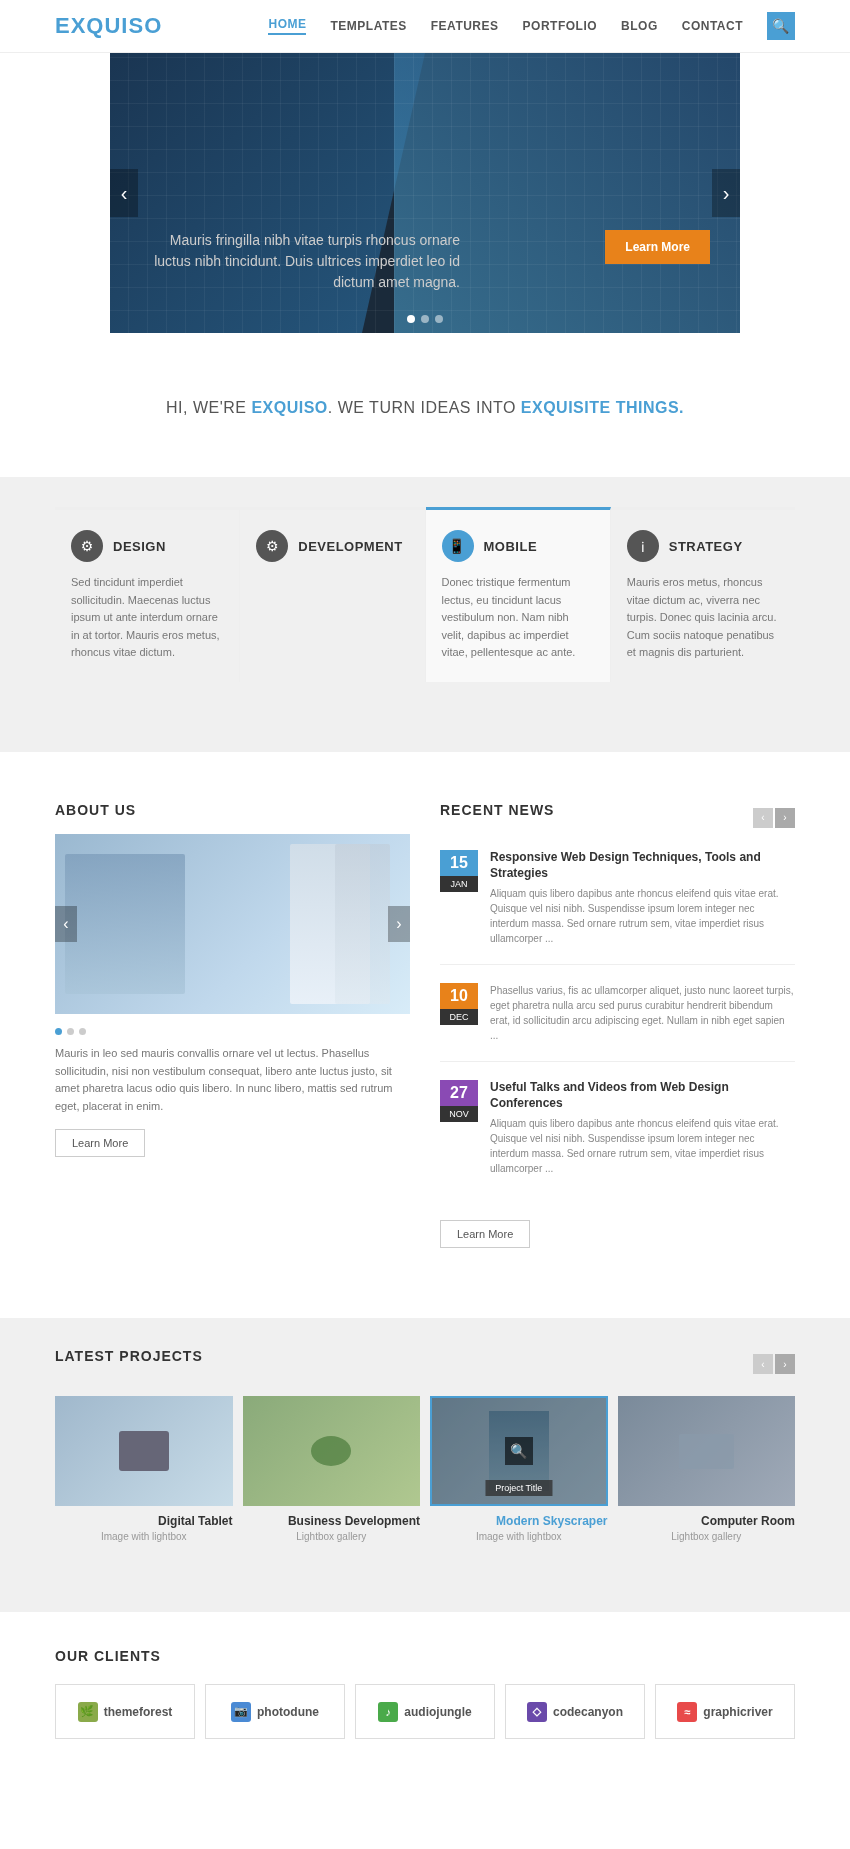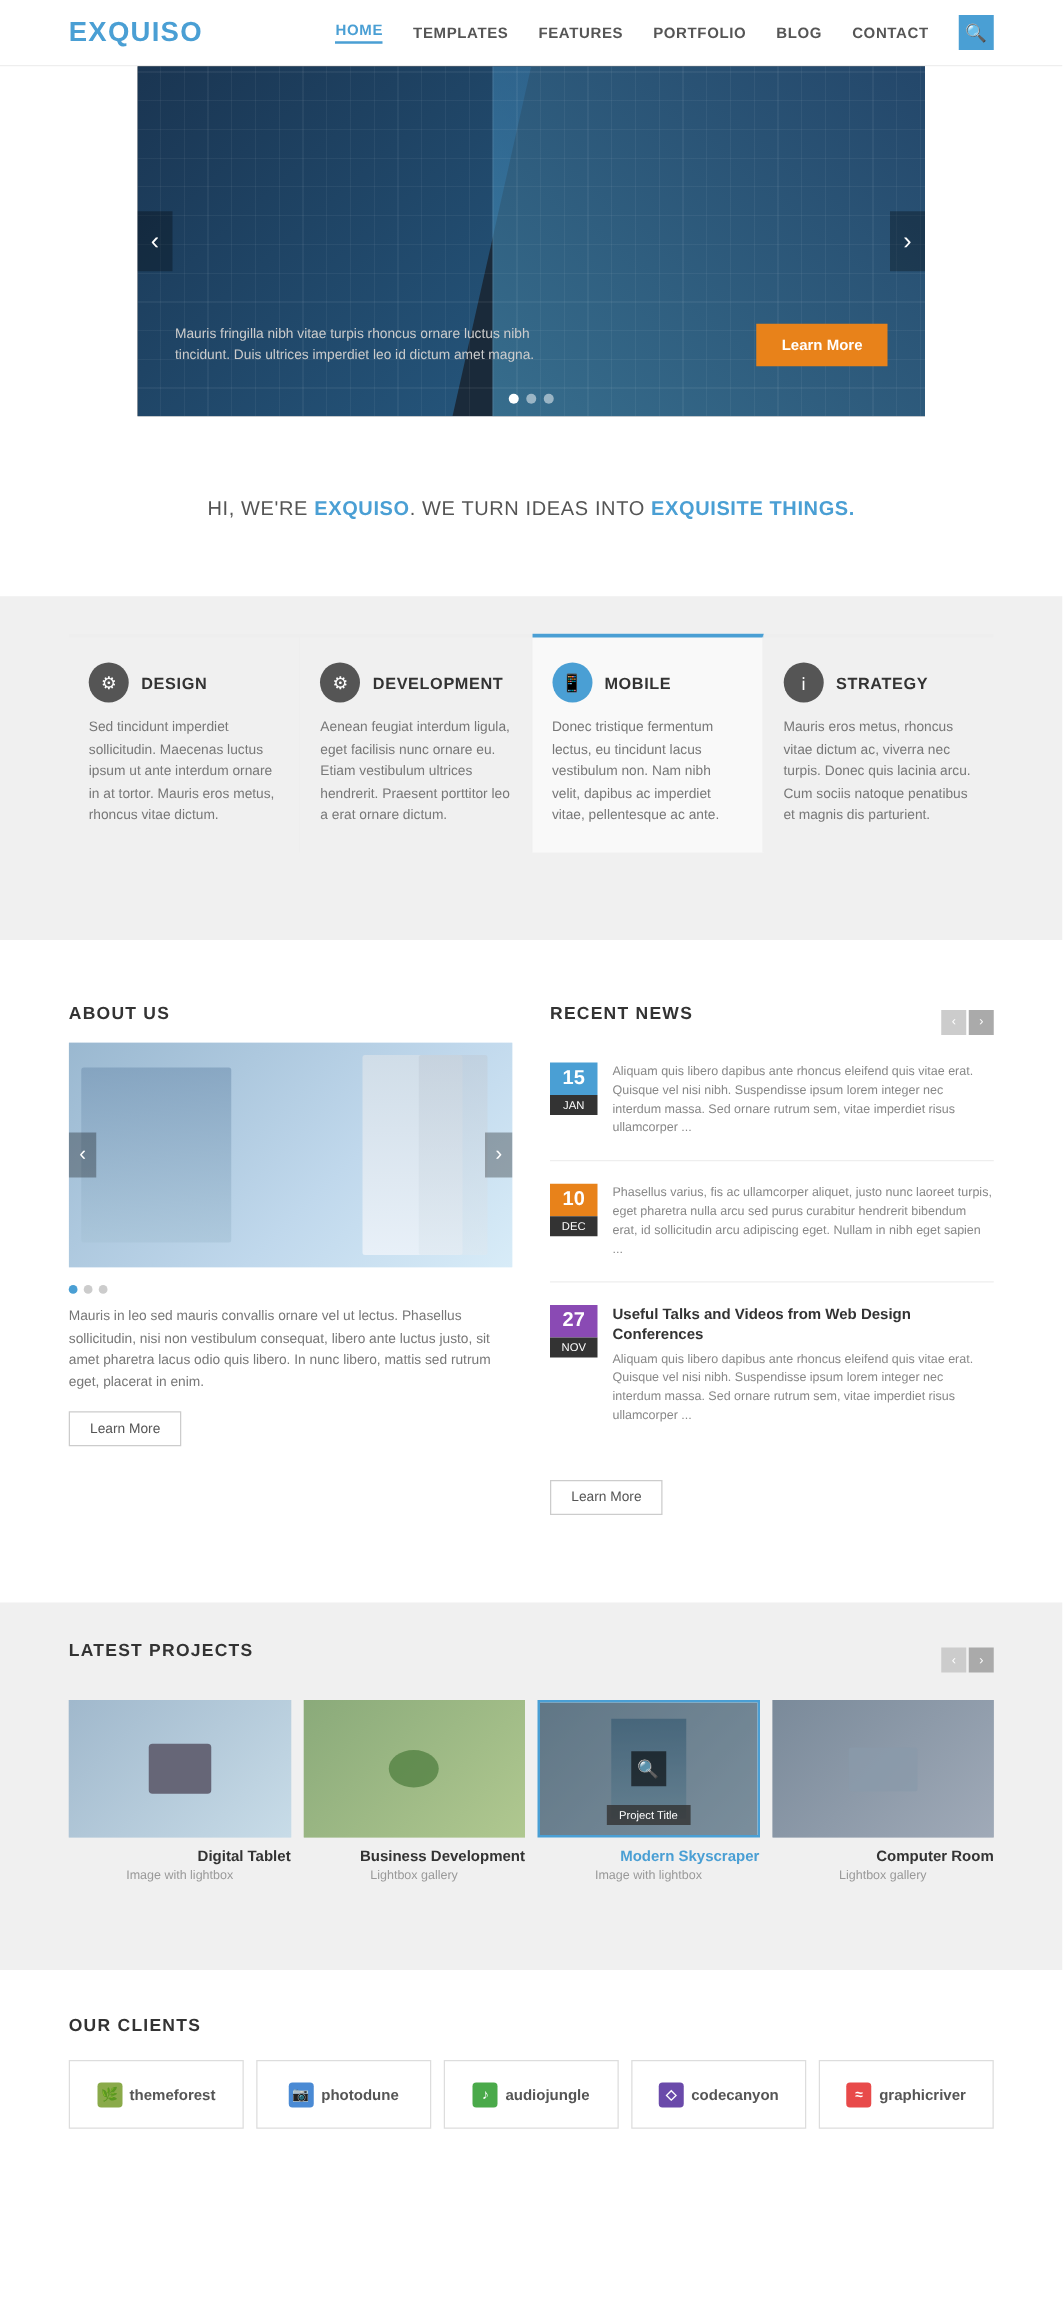--- a/index.html
+++ b/index.html
@@ -13,21 +13,21 @@
     nav a { text-decoration: none; color: #555; font-size: 12px; font-weight: bold; text-transform: uppercase; letter-spacing: 0.5px; }
     nav a.active { color: #4a9fd4; border-bottom: 2px solid #4a9fd4; padding-bottom: 2px; }
     .search-btn { background: #4a9fd4; border: none; color: #fff; width: 28px; height: 28px; cursor: pointer; display: flex; align-items: center; justify-content: center; font-size: 14px; }
 
     
     .hero { position: relative; background: #1a2a3a; height: 280px; overflow: hidden; margin: 0 55px; }
     .hero-overlay { position: absolute; bottom: 40px; left: 30px; right: 30px; }
     .hero-box { background: rgba(40,40,40,0.85); padding: 16px 20px 16px 20px; display: inline-block; margin-bottom: 12px; }
     .hero-title { color: #fff; font-size: 18px; font-weight: bold; text-transform: uppercase; letter-spacing: 1px; }
     .hero-content { display: flex; align-items: flex-start; justify-content: space-between; gap: 20px; }
-    .hero-desc { color: #ccc; font-size: 11px; line-height: 1.5; max-width: 320px; }
+    .hero-desc { color: #ccc; font-size: 14px; line-height: 1.5; max-width: 320px; text-align: right; }
     .hero-btn { background: #e8821a; color: #fff; border: none; padding: 10px 20px; cursor: pointer; font-size: 12px; font-weight: bold; white-space: nowrap; }
     .hero-arrow { position: absolute; top: 50%; transform: translateY(-50%); color: #fff; font-size: 20px; cursor: pointer; background: rgba(0,0,0,0.3); width: 28px; height: 48px; display: flex; align-items: center; justify-content: center; }
     .hero-arrow.left { left: 0; }
     .hero-arrow.right { right: 0; }
     .hero-dots { position: absolute; bottom: 10px; left: 50%; transform: translateX(-50%); display: flex; gap: 6px; }
     .hero-dot { width: 8px; height: 8px; border-radius: 50%; background: rgba(255,255,255,0.5); }
     .hero-dot.active { background: #fff; }
     
     .building-left { position: absolute; left: 0; top: 0; width: 50%; height: 100%; background: linear-gradient(to bottom right, #1a3a5c, #2a6a9a); clip-path: polygon(0 0, 100% 0, 80% 100%, 0 100%); opacity: 0.7; }
     .building-right { position: absolute; right: 0; top: 0; width: 55%; height: 100%; background: linear-gradient(to bottom left, #2a5a8a, #4a9ac4); opacity: 0.6; }
@@ -171,21 +171,20 @@
         <div class="feature-title">DESIGN</div>
       </div>
       <p class="feature-desc">Sed tincidunt imperdiet sollicitudin. Maecenas luctus ipsum ut ante interdum ornare in at tortor. Mauris eros metus, rhoncus vitae dictum.</p>
     </div>
 
     <div class="feature-item">
       <div class="feature-header">
         <div class="feature-icon">⚙</div>
         <div class="feature-title">DEVELOPMENT</div>
       </div>
-      <p class="feature-desc">Aenean feugiat interdum ligula, eget facilisis nunc ornare eu. Etiam vestibulum ultrices hendrerit. Praesent porttitor leo a erat ornare dictum.</p>
     </div>
 
     <div class="feature-item highlight">
       <div class="feature-header">
         <div class="feature-icon blue">📱</div>
         <div class="feature-title">MOBILE</div>
       </div>
       <p class="feature-desc">Donec tristique fermentum lectus, eu tincidunt lacus vestibulum non. Nam nibh velit, dapibus ac imperdiet vitae, pellentesque ac ante.</p>
     </div>
 
@@ -233,20 +232,21 @@
         </div>
       </div>
 
       
       <div class="news-item">
         <div class="news-date">
           <span class="news-day" style="background:#4a9fd4;">15</span>
           <span class="news-month">JAN</span>
         </div>
         <div class="news-content">
+          <h4>Responsive Web Design Techniques, Tools and Strategies</h4>
           <p>Aliquam quis libero dapibus ante rhoncus eleifend quis vitae erat. Quisque vel nisi nibh. Suspendisse ipsum lorem integer nec interdum massa. Sed ornare rutrum sem, vitae imperdiet risus ullamcorper ...</p>
         </div>
       </div>
 
       
       <div class="news-item">
         <div class="news-date">
           <span class="news-day" style="background:#e8821a;">10</span>
           <span class="news-month">DEC</span>
         </div>

